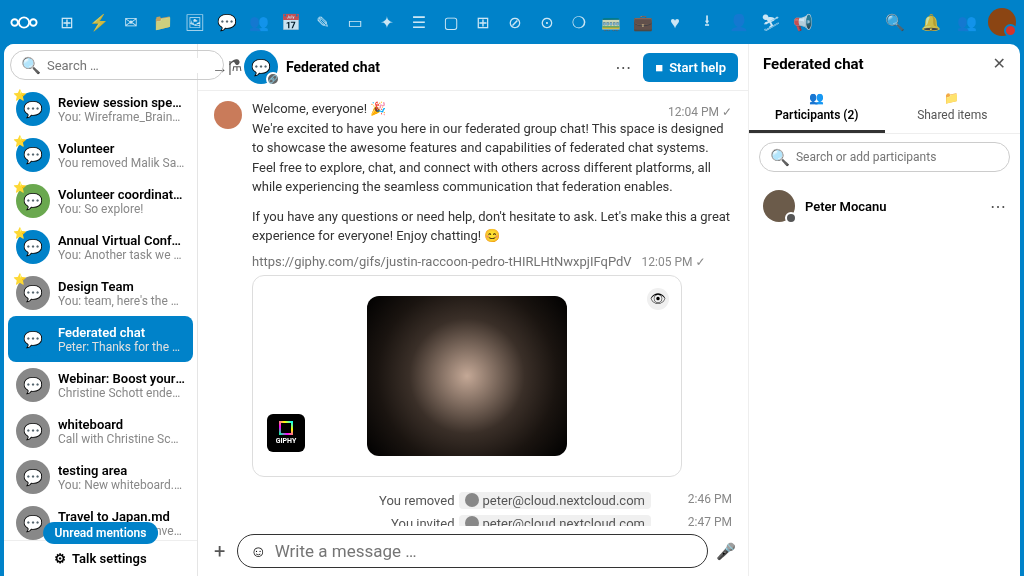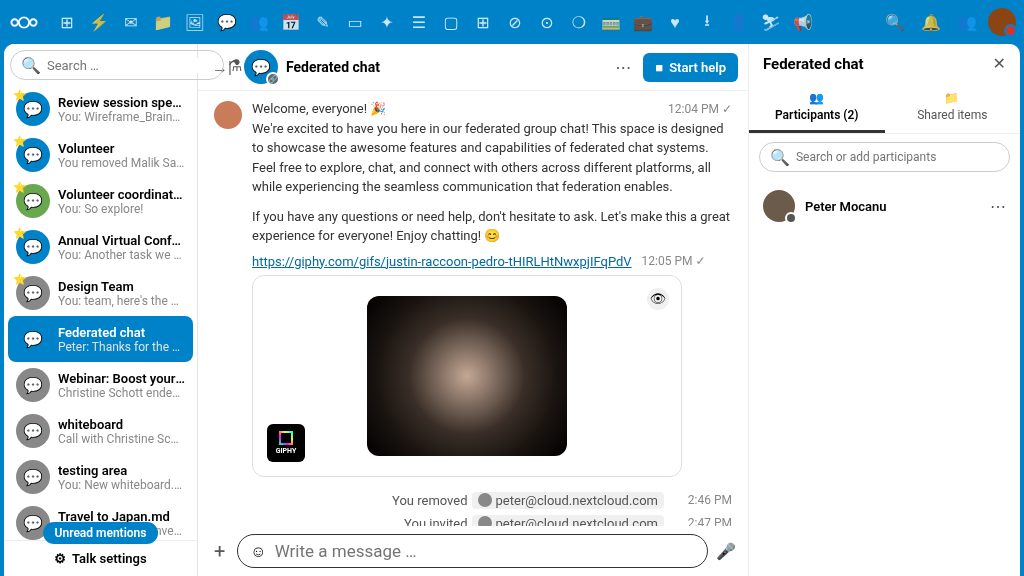--- a/index.html
+++ b/index.html
@@ -38,29 +38,29 @@
 .chat-title{font-size:14px;font-weight:700}
 .chat-subtitle{font-size:12px;color:#888}
 .header-actions{display:flex;gap:6px;align-items:center}
 .dots-btn{padding:4px 6px;cursor:pointer;font-size:16px;color:#555}
 .start-call{background:#0082c9;color:#fff;border:none;border-radius:6px;padding:7px 12px;font-size:13px;font-weight:600;display:flex;align-items:center;gap:6px;cursor:pointer}
 .messages{flex:1;overflow-y:auto;padding:8px 16px}
 .msg-row{display:flex;gap:10px;margin-bottom:6px}
 .msg-avatar{width:28px;height:28px;border-radius:50%;flex-shrink:0;background:#c97b5a;margin-top:2px}
 .msg-body{flex:1;font-size:13px;line-height:1.5;color:#333}
 .msg-time{font-size:12px;color:#888;white-space:nowrap;margin-left:10px}
-.msg-line{display:flex;align-items:center}
+.msg-line{display:flex;align-items:flex-end}
 .msg-line .msg-body{flex:1}
-.msg-link{color:#0369a1;text-decoration:underline;word-break:break-all;font-size:13px}
+.msg-link{color:#737373;word-break:break-all;font-size:13px}
 .gif-card{border:1px solid #ddd;border-radius:12px;padding:12px;margin:6px 0 12px 38px;position:relative;max-width:430px;display:flex;flex-direction:column;align-items:center}
 .gif-img{width:200px;height:160px;border-radius:12px;background:radial-gradient(circle at 50% 50%,#c4a896 0%,#3a2f28 45%,#1a1410 70%,#000 100%);margin:8px 0}
 .gif-eye{position:absolute;top:12px;right:12px;width:22px;height:22px;background:#f0f0f0;border-radius:50%;display:flex;align-items:center;justify-content:center;font-size:13px}
-.giphy-badge{position:absolute;bottom:14px;left:14px;width:38px;height:38px;background:#000;border-radius:6px;display:flex;flex-direction:column;align-items:center;justify-content:center;color:#fff;font-size:7px;font-weight:700}
+.giphy-badge{position:absolute;bottom:24px;left:14px;width:38px;height:38px;background:#000;border-radius:6px;display:flex;flex-direction:column;align-items:center;justify-content:center;color:#fff;font-size:7px;font-weight:700}
 .giphy-badge .sq{width:14px;height:14px;border:2px solid;border-image:linear-gradient(45deg,#0f9,#f0f,#ff0,#0ff) 1;margin-bottom:2px}
-.sys-row{display:flex;align-items:center;justify-content:flex-end;gap:8px;font-size:13px;color:#555;padding:3px 0}
+.sys-row{display:flex;align-items:flex-start;justify-content:flex-end;gap:21px;font-size:13px;color:#555;padding:3px 0}
 .sys-text{display:flex;align-items:center;gap:4px}
 .sys-chip{background:#f0f0f0;padding:1px 6px;border-radius:4px;display:inline-flex;align-items:center;gap:4px}
 .sys-chip-avatar{width:14px;height:14px;border-radius:50%;background:#888}
 .sys-time{width:60px;text-align:right;color:#888;font-size:12px}
 .compose{display:flex;align-items:center;padding:8px 12px;gap:8px}
 .compose-add{font-size:20px;color:#555;cursor:pointer;padding:0 4px}
 .compose-box{flex:1;border:1.5px solid #333;border-radius:18px;height:34px;display:flex;align-items:center;padding:0 12px;gap:8px}
 .compose-box input{border:none;outline:none;flex:1;font-size:17px}
 .compose-mic{font-size:16px;color:#555;cursor:pointer}
 .rightpanel{width:272px;border-left:1px solid #eee;display:flex;flex-direction:column}

